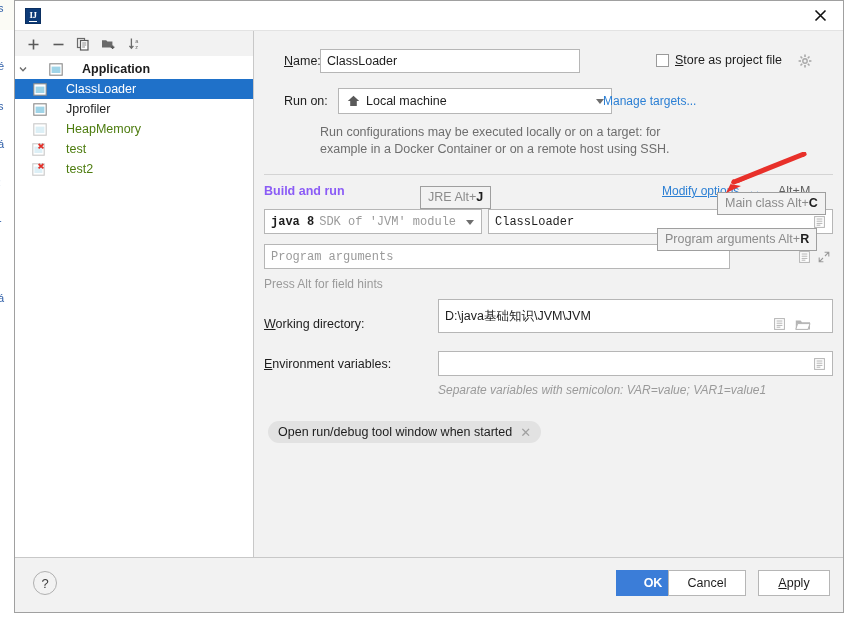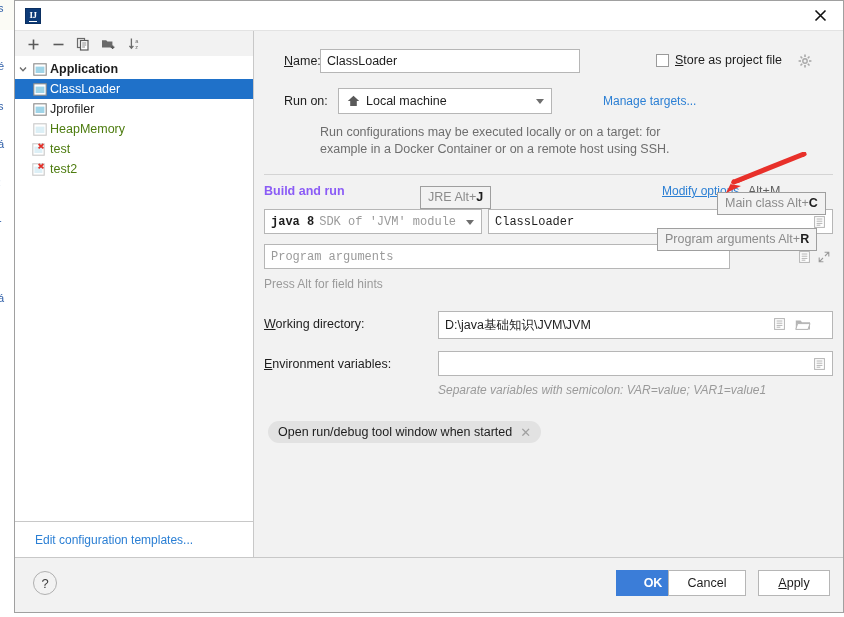--- a/index.html
+++ b/index.html
@@ -137,20 +137,21 @@
     padding-top: 3px;
     box-sizing: border-box;
   }
   .tree-row {
     position: relative;
     height: 20px;
     display: flex;
     align-items: center;
     font-size: 12.5px;
     cursor: default;
+    gap: 16px;
   }
   .tree-row.selected {
     background: #1f71c9;
     color: #ffffff;
   }
   .tree-row .twisty {
     width: 16px;
     display: flex;
     align-items: center;
     justify-content: center;
@@ -515,23 +516,20 @@
               <svg width="16" height="13" viewBox="0 0 16 13">
                 <rect x="0.8" y="0.8" width="11.4" height="11.4" fill="#fff" stroke="#c9c9c9" stroke-width="1.1"></rect>
                 <rect x="2.4" y="3.6" width="8" height="6.4" fill="#dceff6"></rect>
                 <path d="M6.6 1 L11.4 5.4 M11.4 1 L6.6 5.4" stroke="#e0312a" stroke-width="1.8"></path>
               </svg>
             </span>
             <span class="lbl">test2</span>
           </div>
         </div>
 
-        <div class="edit-templates">
-          <span class="link">Edit configuration templates...</span>
-        </div>
       </div>
 
       <div class="pane">
 
         <div class="fld-label" style="left:30px; top:23px;">
           <u>N</u><span>ame:</span>
         </div>
         <div class="txtbox" style="left:66px; top:18px; width:260px; height:24px;">
           <span>ClassLoader</span>
         </div>
@@ -552,21 +550,21 @@
                 <path d="M9.8 9.8 L11.5 11.5"></path>
               <path d="M11.5 2.5 L9.8 4.2"></path>
                 <path d="M4.2 9.8 L2.5 11.5"></path>
             </g>
           </svg>
         </div>
 
         <div class="fld-label" style="left:30px; top:63px;">
           <span>Run on:</span>
         </div>
-        <div class="combo" style="left:84px; top:57px; width:214px; height:26px;">
+        <div class="combo" style="left:84px; top:57px; width:274px; height:26px;">
           <span class="inline-ic" style="position:relative; width:16px; height:14px; margin-right:5px;">
             <svg width="13" height="12" viewBox="0 0 13 12">
               <path d="M6.5 0.8 L12.2 6 H9.8 V11 H3.2 V6 H0.8 Z" fill="#5a5a5a"></path>
             </svg>
           </span>
           <span>Local machine</span>
           <span class="arrow"></span>
         </div>
         <div class="modify-link" style="left:349px; top:63px;">
           <span>Manage targets...</span>
@@ -582,21 +580,21 @@
         <div class="section-title" style="left:10px; top:153px;">Build and run</div>
 
         <div class="modify-link" style="left:408px; top:153px;">
           <u>Modify options</u>
         </div>
         <div class="inline-ic" style="left:494px; top:156px; width:12px; height:12px;">
           <svg width="9" height="9" viewBox="0 0 9 9">
             <path d="M1.2 2.8 L4.5 6.2 L7.8 2.8" stroke="#2b7fd4" stroke-width="1.2" fill="none"></path>
           </svg>
         </div>
-        <div class="modify-shortcut" style="left:494px; top:153px;">Alt+M</div>
+        <div class="modify-shortcut" style="left:524px; top:153px;">Alt+M</div>
 
         <div class="combo mono" style="left:10px; top:178px; width:218px; height:25px; font-family:'Liberation Mono',monospace; font-size:12px;">
           <span style="font-weight:bold;">java 8</span>
           <span style="color:#9a9a9a; margin-left:5px;">SDK of 'JVM' module</span>
           <span class="arrow"></span>
         </div>
 
         <div class="txtbox mono" style="left:234px; top:178px; width:345px; height:25px;">
           <span>ClassLoader</span>
         </div>
@@ -621,21 +619,21 @@
             <path d="M6.6 1.2 H10.8 V5.4 M10.8 1.2 L7 5" stroke="#9a9a9a" stroke-width="1.1" fill="none"></path>
             <path d="M5.4 10.8 H1.2 V6.6 M1.2 10.8 L5 7" stroke="#9a9a9a" stroke-width="1.1" fill="none"></path>
           </svg>
         </div>
 
         <div class="hint-grey" style="left:10px; top:246px;">Press Alt for field hints</div>
 
         <div class="fld-label" style="left:10px; top:286px;">
           <u>W</u>orking directory:
         </div>
-        <div class="txtbox" style="left:184px; top:280px; width:395px; height:28px;text-align:right;">
+        <div class="txtbox" style="left:184px; top:268px; width:395px; height:34px;text-align:right;">
           <span>D:\java基础知识\JVM\JVM</span>
         </div>
         <div class="inline-ic" style="left:518px; top:286px; width:14px; height:14px;">
           <svg width="11" height="12" viewBox="0 0 11 12">
             <rect x="0.6" y="0.6" width="9.8" height="10.8" fill="#fff" stroke="#b4b4b4" stroke-width="1"></rect>
             <path d="M2.6 3 H8.4 M2.6 5.2 H8.4 M2.6 7.4 H8.4 M2.6 9.2 H6.4" stroke="#b4b4b4" stroke-width="1"></path>
           </svg>
         </div>
         <div class="inline-ic" style="left:540px; top:286px; width:17px; height:14px;">
           <svg width="16" height="13" viewBox="0 0 16 13">

